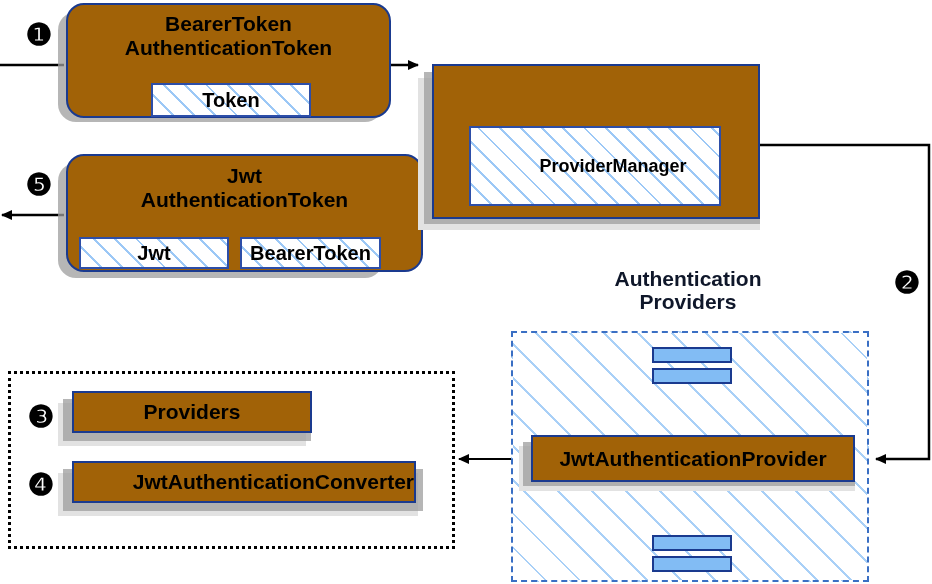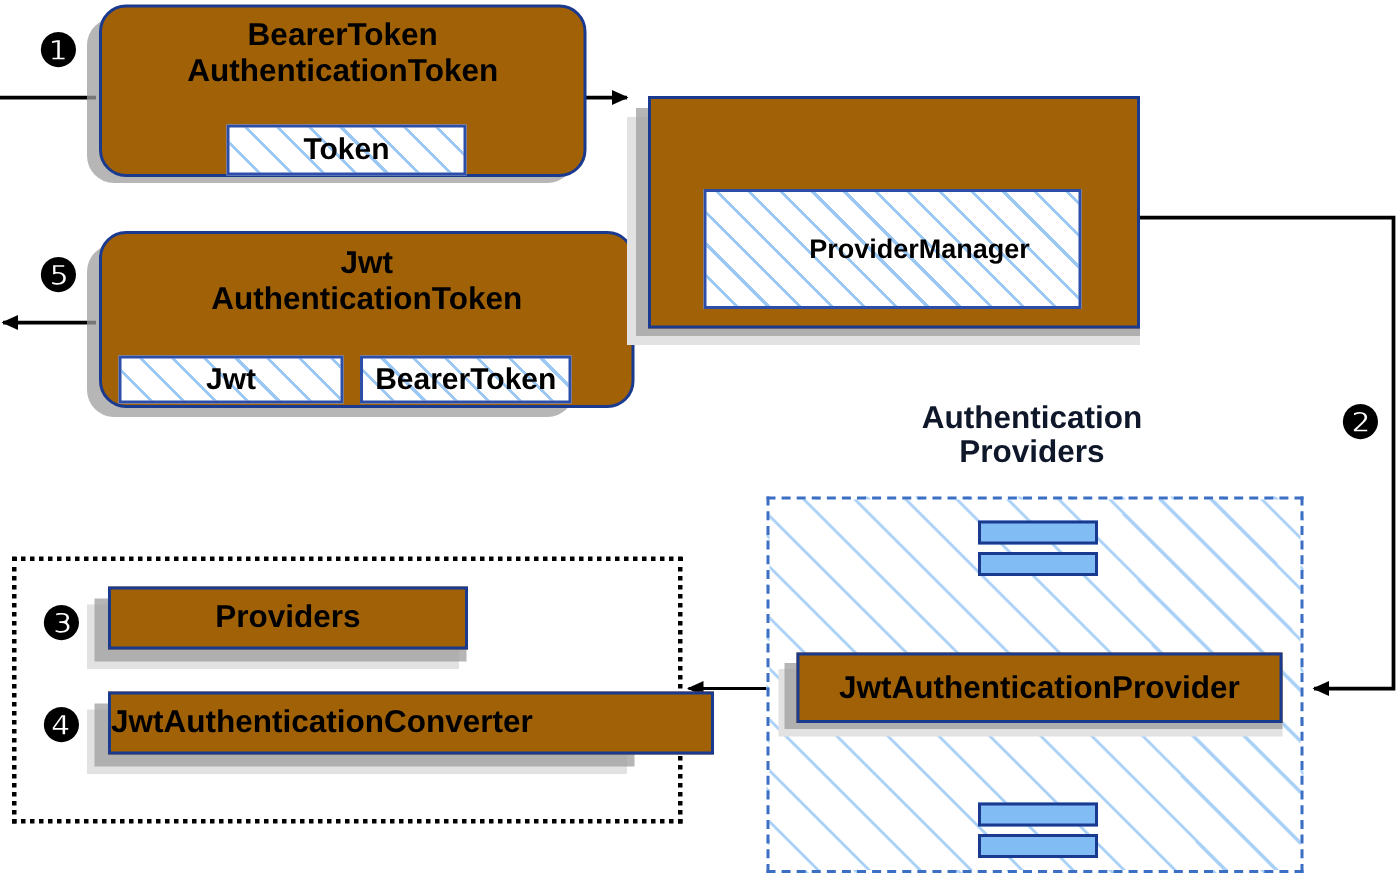--- a/index.html
+++ b/index.html
@@ -221,17 +221,17 @@
   <div class="dotted-box" style="left:8px; top:371px; width:447px; height:178px;"></div>
 
   <div class="shadow-pale" style="left:58px; top:403px; width:248px; height:43px;"></div>
   <div class="shadow-soft" style="left:63px; top:399px; width:248px; height:42px;"></div>
   <div class="node blue-fill" style="left:72px; top:391px; width:240px; height:42px; display:flex; align-items:center; justify-content:center;">
     <span style="font-size:21px; font-weight:bold; color:#000;">Providers</span>
   </div>
 
   <div class="shadow-pale" style="left:58px; top:473px; width:360px; height:43px;"></div>
   <div class="shadow-soft" style="left:63px; top:469px; width:360px; height:42px;"></div>
-  <div class="node blue-fill" style="left:72px; top:461px; width:404px; height:42px; display:flex; align-items:center; justify-content:flex-start;">
+  <div class="node blue-fill" style="left:72px; top:461px; width:344px; height:42px; display:flex; align-items:center; justify-content:flex-end;">
     <span style="font-size:21px; font-weight:bold; color:#000;">JwtAuthenticationConverter</span>
   </div>
 
 </div>
 
 </body></html>

